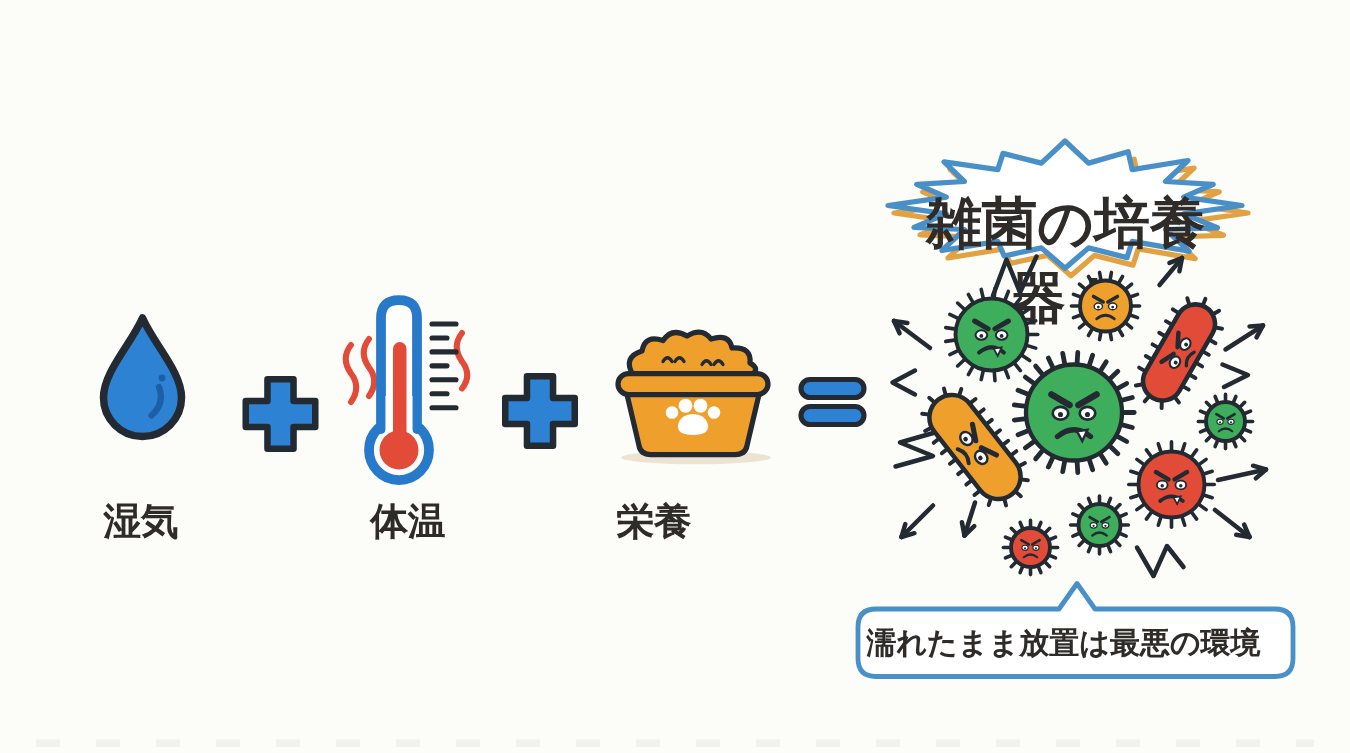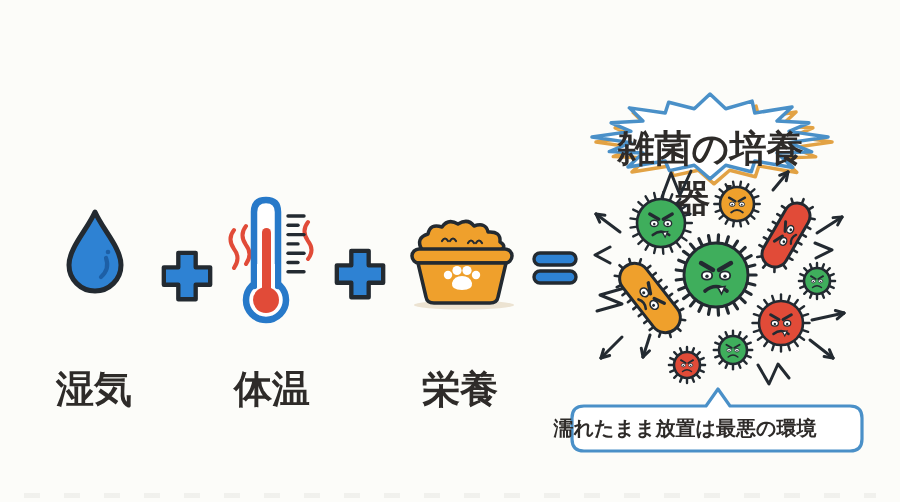--- a/index.html
+++ b/index.html
@@ -4,24 +4,24 @@
 <style>
   html,body{margin:0;padding:0;}
   .stage{position:relative;width:900px;height:502px;overflow:hidden;
     background:var(--background,#fcfcf9);
     font-family:"Liberation Sans","DejaVu Sans",sans-serif;color:var(--text,#2e2b29);}
   .title{position:absolute;left:0;right:0;top:24px;text-align:center;
     font-size:36px;font-weight:800;letter-spacing:1px;color:var(--text,#2e2b29);}
   .icon{position:absolute;}
   .icon svg{display:block;overflow:visible;}
   .icon-label{position:absolute;width:120px;top:331px;text-align:center;
-    font-size:38px;font-weight:800;color:var(--text,#2e2b29);margin-top:33px;}
+    font-size:25px;font-weight:800;color:var(--text,#2e2b29);}
   .burst-text{position:absolute;left:603px;top:124px;width:215px;text-align:center;
     font-size:37px;font-weight:800;color:var(--text,#2e2b29);}
-  .callout-text{position:absolute;left:545px;top:415px;width:280px;text-align:center;
+  .callout-text{position:absolute;left:569px;top:415px;width:280px;text-align:center;
     font-size:20px;font-weight:800;color:var(--text,#2e2b29);}
   .bottom-artifact{position:absolute;left:24px;right:24px;top:493px;height:5px;opacity:.65;
     background:repeating-linear-gradient(90deg,#ebebe7 0 16px,transparent 16px 40px);}
   svg{overflow:visible;}
 </style>
 </head>
 <body>
 
 <div class="stage">
 
@@ -79,21 +79,21 @@
       <path d="M10,47 L18,81 Q19,87 26,87 L82,87 Q89,87 90,81 L98,47 Z" style="fill:var(--orange);stroke:var(--outline);stroke-width:3.5;stroke-linejoin:round"></path>
       <g>
         <circle cx="40" cy="59" r="4.2" fill="#fff"></circle>
         <circle cx="49" cy="54.5" r="4.6" fill="#fff"></circle>
         <circle cx="59" cy="54.5" r="4.6" fill="#fff"></circle>
         <circle cx="68" cy="59" r="4.2" fill="#fff"></circle>
         <path d="M44,67 Q46,60 54,60 Q62,60 64,67 Q65,74 54,74 Q43,74 44,67 Z" fill="#fff"></path>
       </g>
     </svg>
   </div>
-  <div class="icon-label" style="left:400px;">栄養</div>
+  <div class="icon-label" style="left:376px;">栄養</div>
 
   <div class="icon" style="left:532px;top:251px;width:46px;height:34px;">
     <svg width="46" height="34" viewBox="0 0 46 34">
       <rect x="2" y="2" width="42" height="12" rx="6" style="fill:var(--blue);stroke:var(--outline);stroke-width:3.4"></rect>
       <rect x="2" y="20" width="42" height="12" rx="6" style="fill:var(--blue);stroke:var(--outline);stroke-width:3.4"></rect>
     </svg>
   </div>
 
   <div class="icon" style="left:585px;top:86px;width:250px;height:105px;">
     <svg id="burst-svg" width="250" height="105" viewBox="0 0 250 105">

